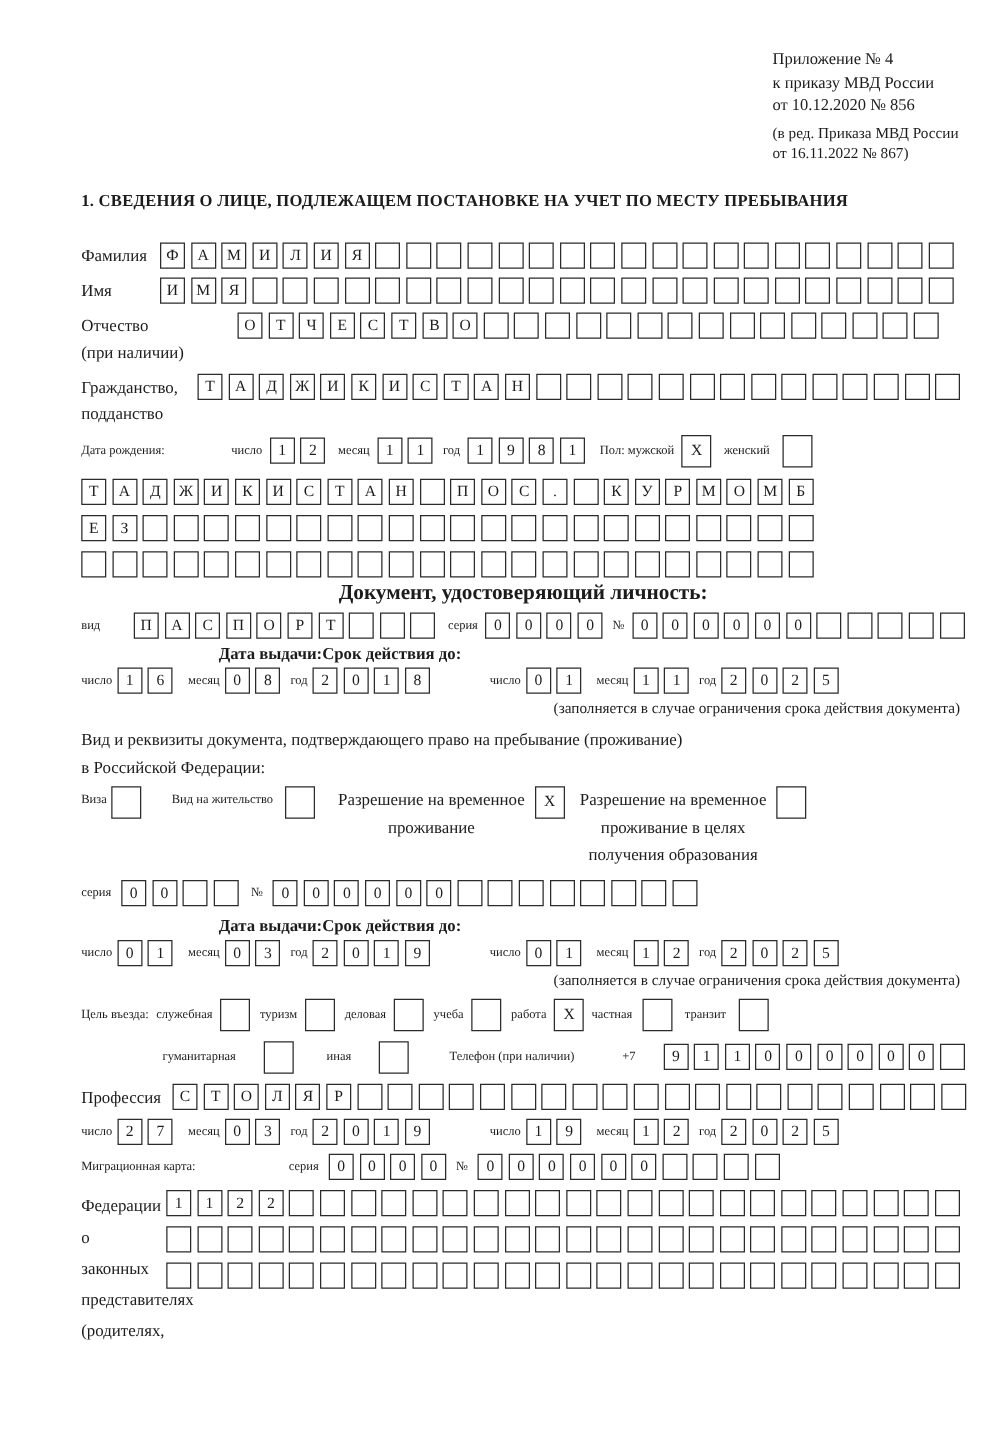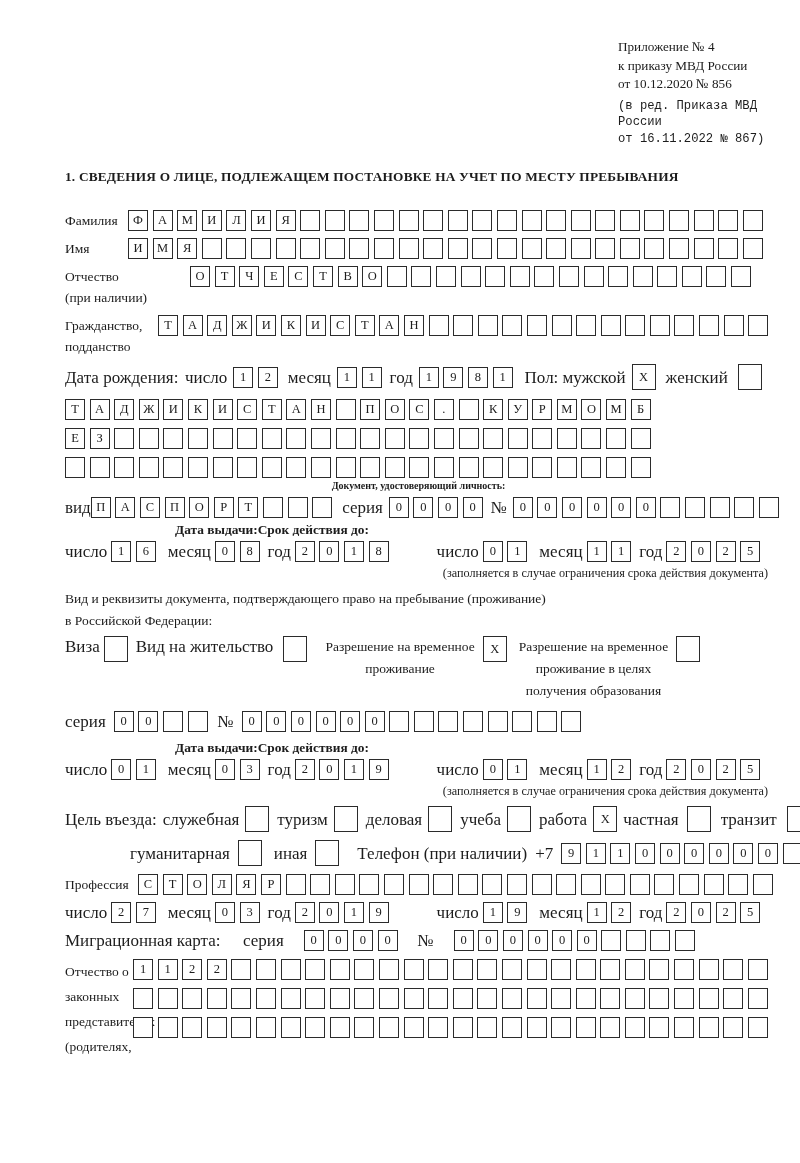--- a/index.html
+++ b/index.html
@@ -1,48 +1,48 @@
 <!DOCTYPE html>
 <html lang="ru"><head>
 <meta charset="utf-8">
 <style>
   * { margin:0; padding:0; box-sizing:border-box; }
   html,body { width:800px; height:1163px; background:#fff; color:#1c1c1c;
     font-family:"Liberation Serif", serif; overflow:hidden; }
   .page { padding:38px 28px 0 65px; }
 
   .hdr { margin-left:553px; font-size:13.2px; line-height:18.5px; }
-  .hdr .sub { font-size:12.2px; line-height:16.5px; margin-top:4px;font-family:Liberation Mono, monospace; }
+  .hdr .sub { font-size:12.2px; line-height:16.5px; margin-top:4px; }
   .forma { text-align:right; padding-right:14px; font-weight:bold; font-size:14.6px; margin-top:13px; letter-spacing:.4px; }
 
   .title { text-align:center; font-weight:bold; font-size:14.8px; line-height:22px; margin-top:17px; letter-spacing:.2px; }
   .title-underline { display:inline-block; width:56px; border-bottom:2px solid #2c2c2c; margin-left:12px; }
 
   .sect { font-weight:bold; font-size:13.3px; margin-top:22px; letter-spacing:.2px; }
   .rows { margin-top:25px; }
 
   .frow { display:flex; align-items:flex-start; margin-bottom:7px; }
   .cellrow { display:flex; gap:4.6px; flex-wrap:nowrap; }
   .cell { flex:0 0 20px; width:20px; height:21px; border:1.5px solid #2b2b2b;
     display:flex; align-items:center; justify-content:center; font-size:12.5px; background:#fff; }
   .chk { width:24px; height:26px; flex:0 0 24px; }
 
-  .lbl { font-size:17px; line-height:21px; white-space:nowrap; }
+  .lbl { font-size:10px; line-height:21px; white-space:nowrap; }
   .lcol { flex:0 0 auto; }
   .lcol div { font-size:13.5px; line-height:21px; }
   .lh25 div { line-height:25px; }
   .w63{width:63px} .w93{width:93px} .w113{width:113px} .w125{width:125px} .w73{width:73px} .w68{width:68px}
-  .center-head { text-align:center; font-weight:bold; font-size:10px; margin:2px 0 6px 0; }
+  .center-head { text-align:center; font-weight:bold; font-size:17px; margin:2px 0 6px 0; }
 
   .dh { display:flex; font-weight:bold; font-size:13.4px; margin-bottom:3px; }
   .daterow { display:flex; align-items:center; margin-bottom:4px; }
   .note { font-size:12.2px; text-align:right; margin:1px 4px 7px 0; }
 
   .ml4{margin-left:4px} .ml6{margin-left:6px} .ml8{margin-left:8px} .ml10{margin-left:10px}
-  .ml12{margin-left:12px} .ml16{margin-left:8px} .ml18{margin-left:18px} .ml48{margin-left:48px} .ml110{margin-left:110px}
+  .ml12{margin-left:12px} .ml16{margin-left:24px} .ml18{margin-left:18px} .ml48{margin-left:48px} .ml110{margin-left:110px}
   .ml225{margin-left:225px} .ml230{}
 
   .plain { font-size:13.5px; line-height:22px; }
   .permit { display:flex; align-items:flex-start; margin-bottom:9px; }
   .clabel { text-align:center; font-size:13.5px; line-height:22px; }
 </style>
 </head>
 <body>
 
 <div class="page">
@@ -578,21 +578,21 @@
         </span>
       <span class="lbl ml8">год</span>
       <span class="cellrow ml4">
           <span class="cell">2</span>
           <span class="cell">0</span>
           <span class="cell">2</span>
           <span class="cell">5</span>
         </span>
     </div>
 
-    <div class="daterow" style="margin-bottom:8px;gap:12px;">
+    <div class="daterow" style="margin-bottom:8px;">
       <span class="lbl" style="width:158px">Миграционная карта:</span>
       <span class="lbl ml8">серия</span>
       <span class="cellrow ml8">
           <span class="cell">0</span>
           <span class="cell">0</span>
           <span class="cell">0</span>
           <span class="cell">0</span>
         </span>
       <span class="lbl ml8">№</span>
       <span class="cellrow ml8">
@@ -604,21 +604,21 @@
           <span class="cell">0</span>
           <span class="cell"></span>
           <span class="cell"></span>
           <span class="cell"></span>
           <span class="cell"></span>
         </span>
     </div>
 
     <div class="frow">
       <div class="lcol w68 lh25" style="width:68px">
-        <div>Отчество о</div>
+        <div>Федерации о</div>
         <div>законных</div>
         <div style="width:120px">представителях</div>
         <div>(родителях,</div>
 
       </div>
       <div>
         <div class="cellrow" style="margin-bottom:8px">
             <span class="cell">1</span>
             <span class="cell">1</span>
             <span class="cell">2</span>

